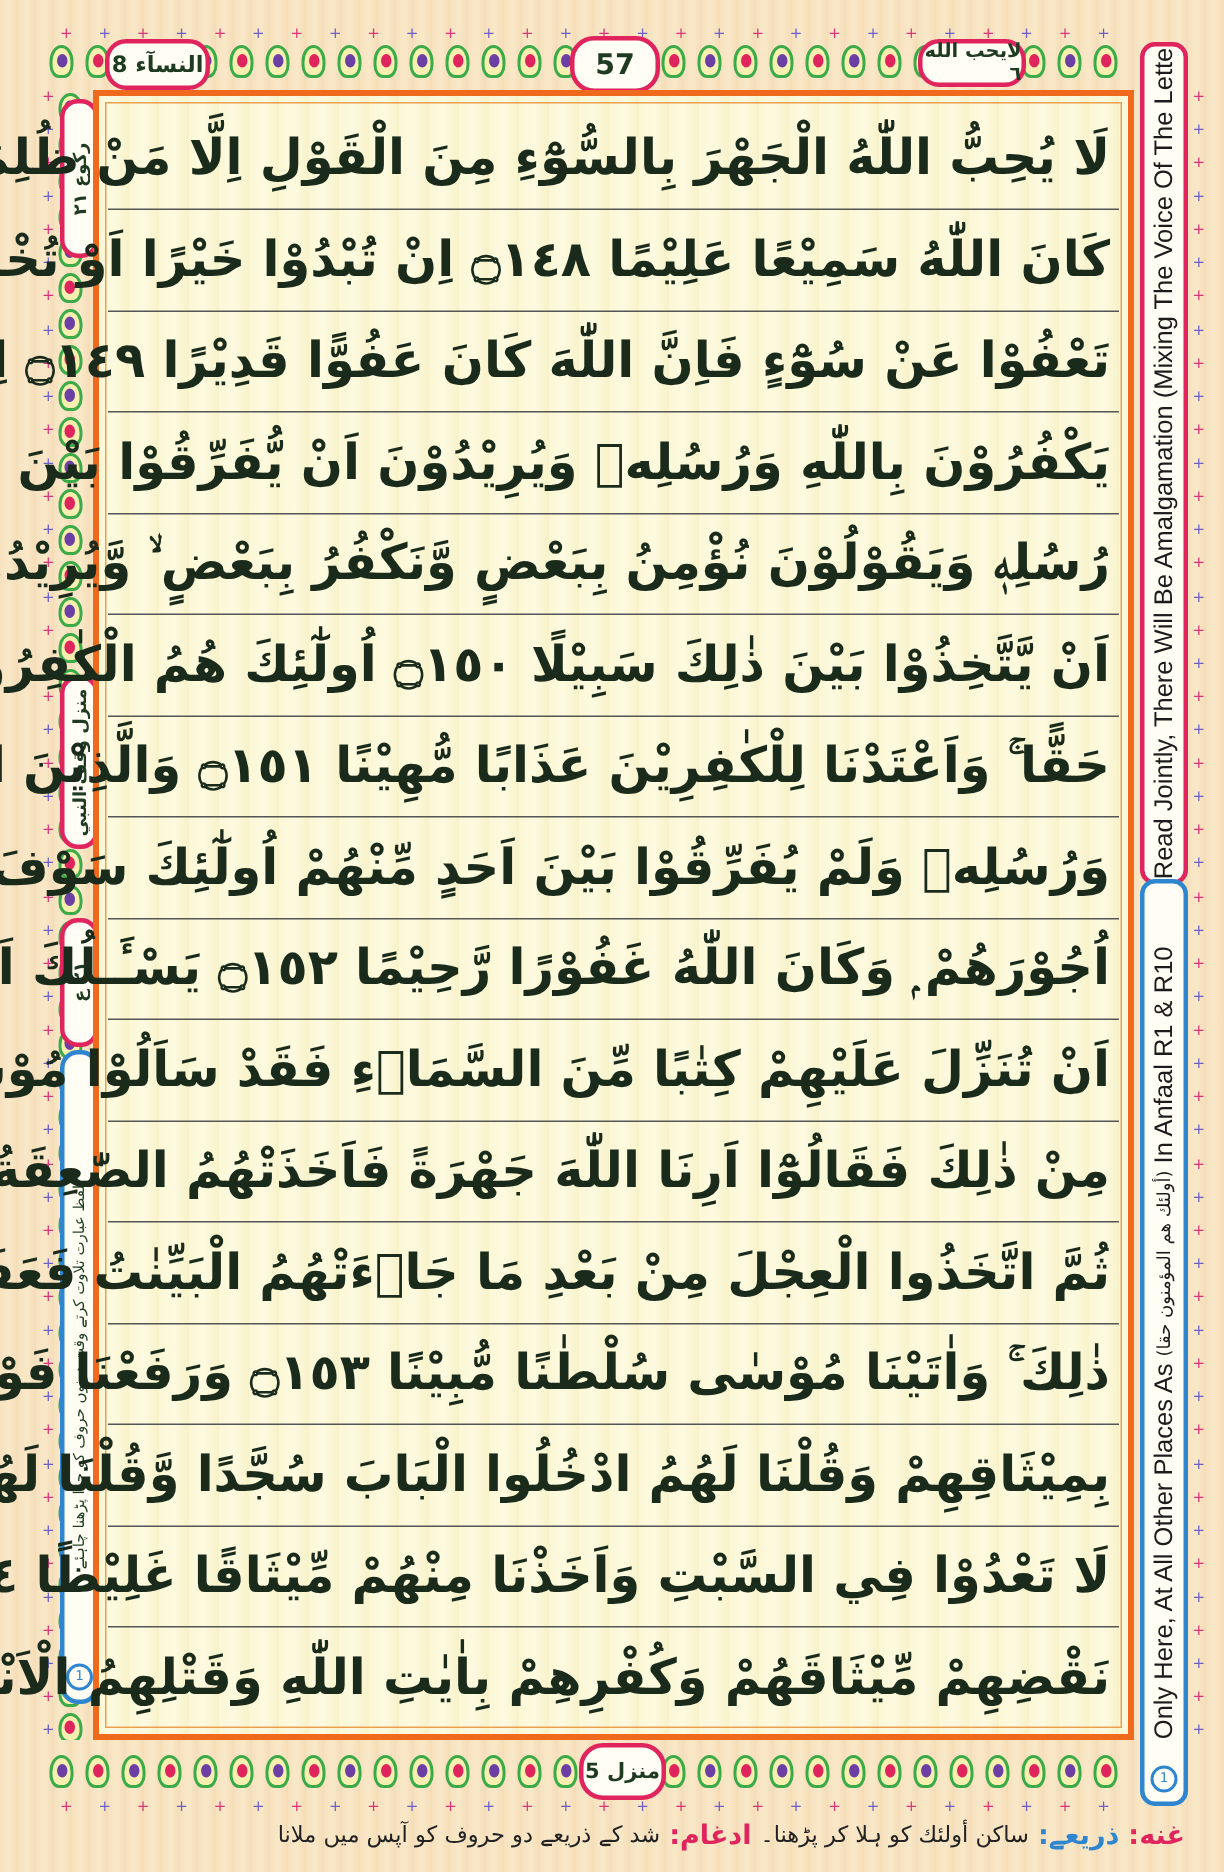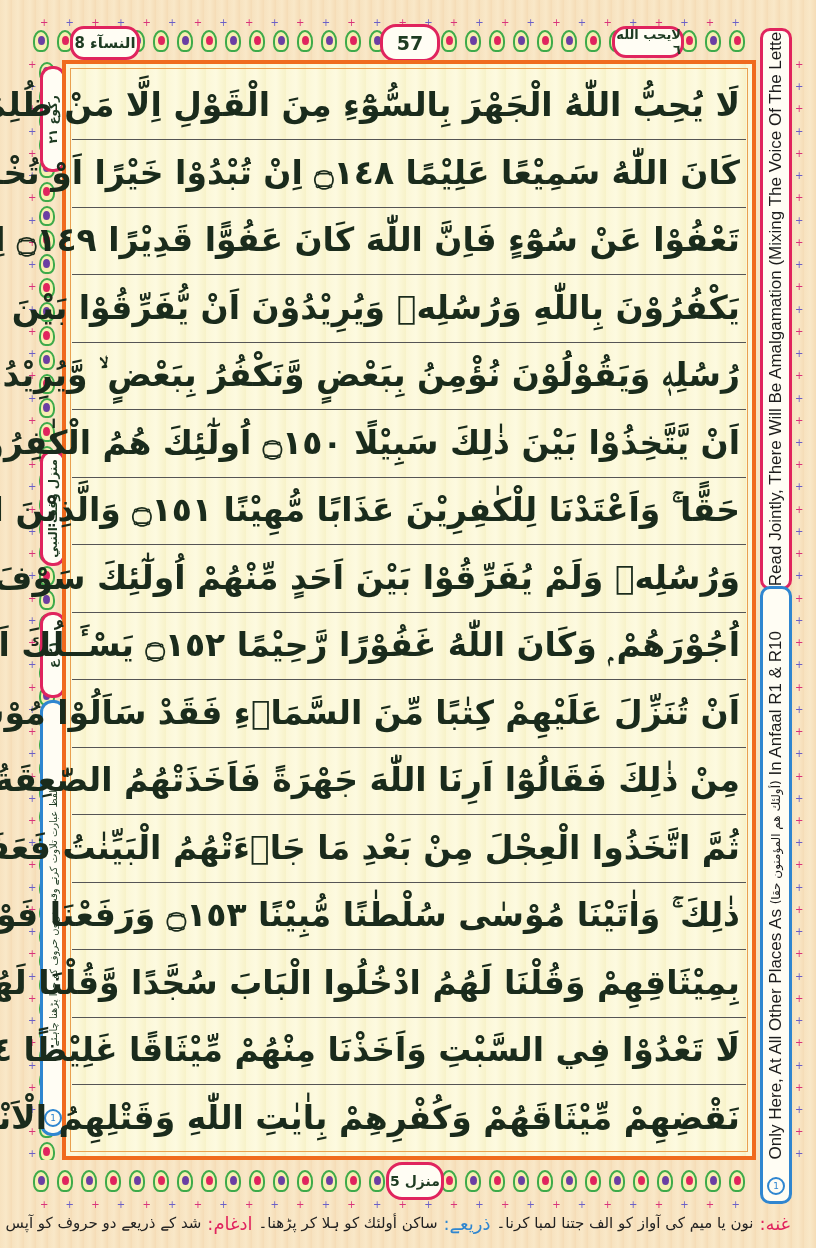--- a/index.html
+++ b/index.html
@@ -52,21 +52,21 @@
   
   .frame{position:absolute;left:62px;top:60px;width:694px;height:1100px;border:4px solid #f06a1e;box-sizing:border-box;
     background: repeating-linear-gradient(90deg,#fbf7d6 0px,#fdfae0 10px,#f7f2c8 20px);}
   .frame-inner{position:absolute;left:4px;top:4px;right:4px;bottom:4px;border:1px solid #e9a050;}
   .line{position:absolute;left:6px;right:6px;height:70px;display:flex;align-items:center;justify-content:space-between;direction:rtl;
     border-bottom:1.5px solid #555;box-sizing:border-box;padding:0 6px;}
   .line:last-child{border-bottom:none;}
   .line .txt{font-family:"DejaVu Sans",sans-serif;font-size:33px;font-weight:bold;color:#1a2b1c;white-space:nowrap;direction:rtl;width:100%;text-align:justify;text-align-last:justify;}
   
   .legend{position:absolute;left:90px;top:1206px;width:700px;height:34px;direction:rtl;display:flex;align-items:center;gap:6px;font-family:"DejaVu Sans",sans-serif;font-size:15px;color:#222;white-space:nowrap;}
-  .legend .key{font-weight:normal;font-size:18px;}
+  .legend .key{font-weight:bold;font-size:18px;}
   .legend .k-pink{color:#e0245e;} .legend .k-blue{color:#2f86d0;}
 </style>
 </head>
 <body>
 
 <div class="page">
 
   <div class="plus-row plus-top" id="plusTop">
       <span style="color: rgb(217, 51, 122);">+</span>
       <span style="color: rgb(107, 95, 199);">+</span>
@@ -748,19 +748,18 @@
         </div>
       </div>
   </div>
 
   <div class="cart cart-manzil">
       <span>منزل 5</span>
     </div>
 
   <div class="legend">
     <span class="key k-pink">غنه:</span>
-    <span>نون یا میم کی آواز کو الف جتنا لمبا کرنا۔</span>
     <span class="key k-blue">ذریعے:</span>
     <span>ساکن أولئك کو ہلا کر پڑھنا۔</span>
     <span class="key k-pink">ادغام:</span>
     <span>شد کے ذریعے دو حروف کو آپس میں ملانا</span>
   </div>
 </div>
 
 </body></html>

